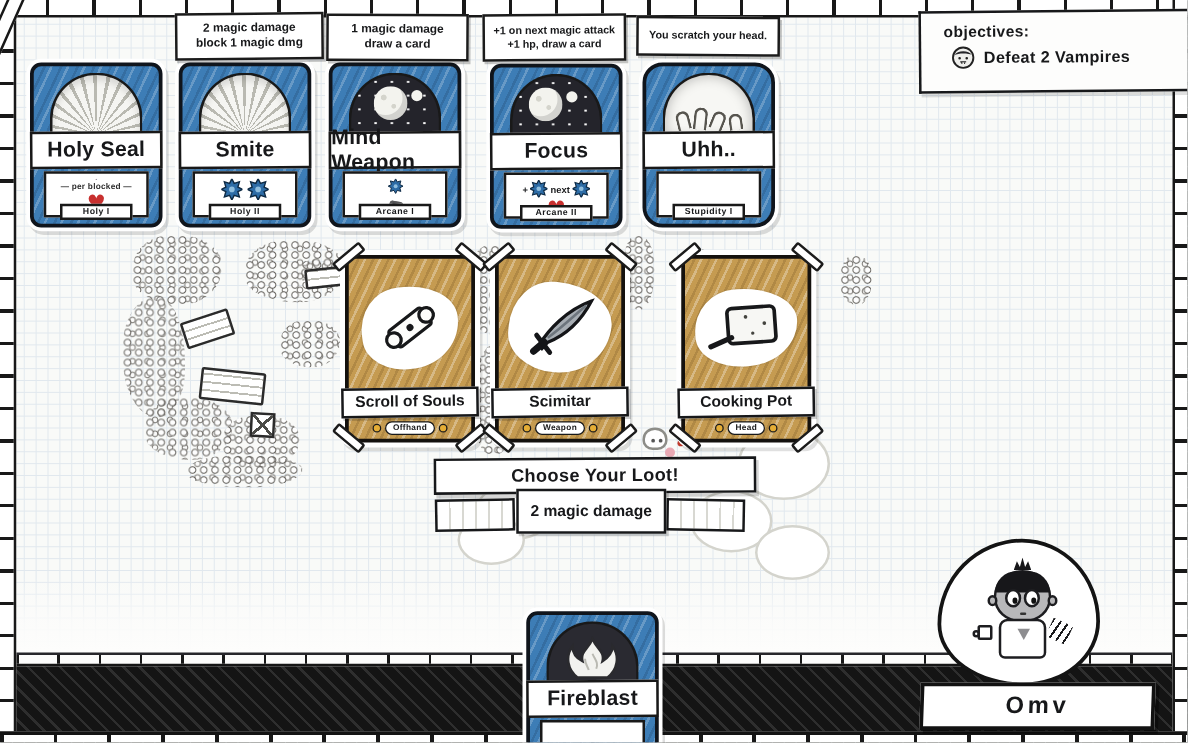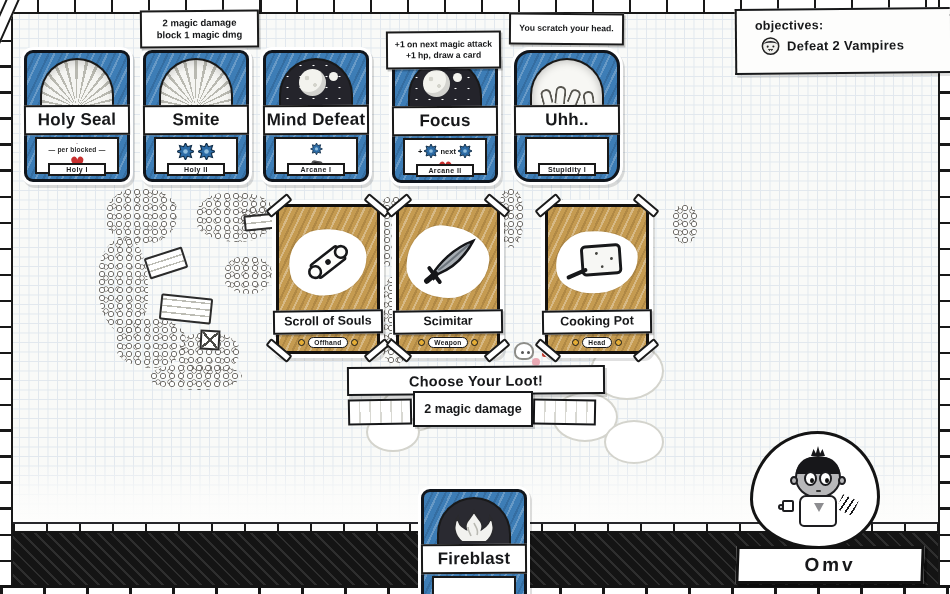--- a/index.html
+++ b/index.html
@@ -196,21 +196,25 @@
   <div class="speck" style="left:542px;top:352px;width:5px;height:5px;background:#c0392b;"></div>
 
   <div class="paper-fade"></div>
   <div class="floor-band"></div>
   <div class="floor-dashes"></div>
 
   <div class="tip" style="left:140px;top:10px;width:119px;height:38px;transform:rotate(-0.5deg);font-size:9.5px;">
     <span>2 magic damage</span>
     <span>block 1 magic dmg</span>
   </div>
-  <div class="tip" style="left:386px;top:11px;width:115px;height:38px;transform:rotate(-0.4deg);margin-top:20px;">
+  <div class="tip" style="left:261px;top:11px;width:114px;height:38px;transform:rotate(0.3deg);font-size:9.5px;">
+    <span>1 magic damage</span>
+    <span>draw a card</span>
+  </div>
+  <div class="tip" style="left:386px;top:11px;width:115px;height:38px;transform:rotate(-0.4deg);">
     <span>+1 on next magic attack</span>
     <span>+1 hp, draw a card</span>
   </div>
   <div class="tip" style="left:509px;top:13px;width:115px;height:32px;transform:rotate(0.4deg);">
     <span>You scratch your head.</span>
   </div>
 
   <div class="hand-card" style="left:24px;top:50px;">
     <div class="card-art art-holy"></div>
     <div class="name-plate">Holy Seal</div>
@@ -249,21 +253,21 @@
       </svg>
     </div>
     <div class="school-label">Holy II</div>
   </div>
 
   <div class="hand-card" style="left:263px;top:50px;">
     <div class="card-art art-arcane">
       <span class="moon"></span>
       <span class="moon-dot"></span>
     </div>
-    <div class="name-plate">Mind Defeat</div>
+    <div class="name-plate">Mind Weapon</div>
     <div class="card-body">
       <svg width="17" height="17" viewBox="0 0 24 24">
         <path d="M12 0 L14.6 5.2 L20.5 3.5 L18.8 9.4 L24 12 L18.8 14.6 L20.5 20.5 L14.6 18.8 L12 24 L9.4 18.8 L3.5 20.5 L5.2 14.6 L0 12 L5.2 9.4 L3.5 3.5 L9.4 5.2 Z" fill="#2d6ca6" stroke="#0e2a44" stroke-width="1.6"></path>
           <circle cx="12" cy="12" r="3.2" fill="#8fbede"></circle>
       </svg>
       <span class="mini-card" style="margin-top:4px;"></span>
     </div>
     <div class="school-label">Arcane I</div>
   </div>
 

